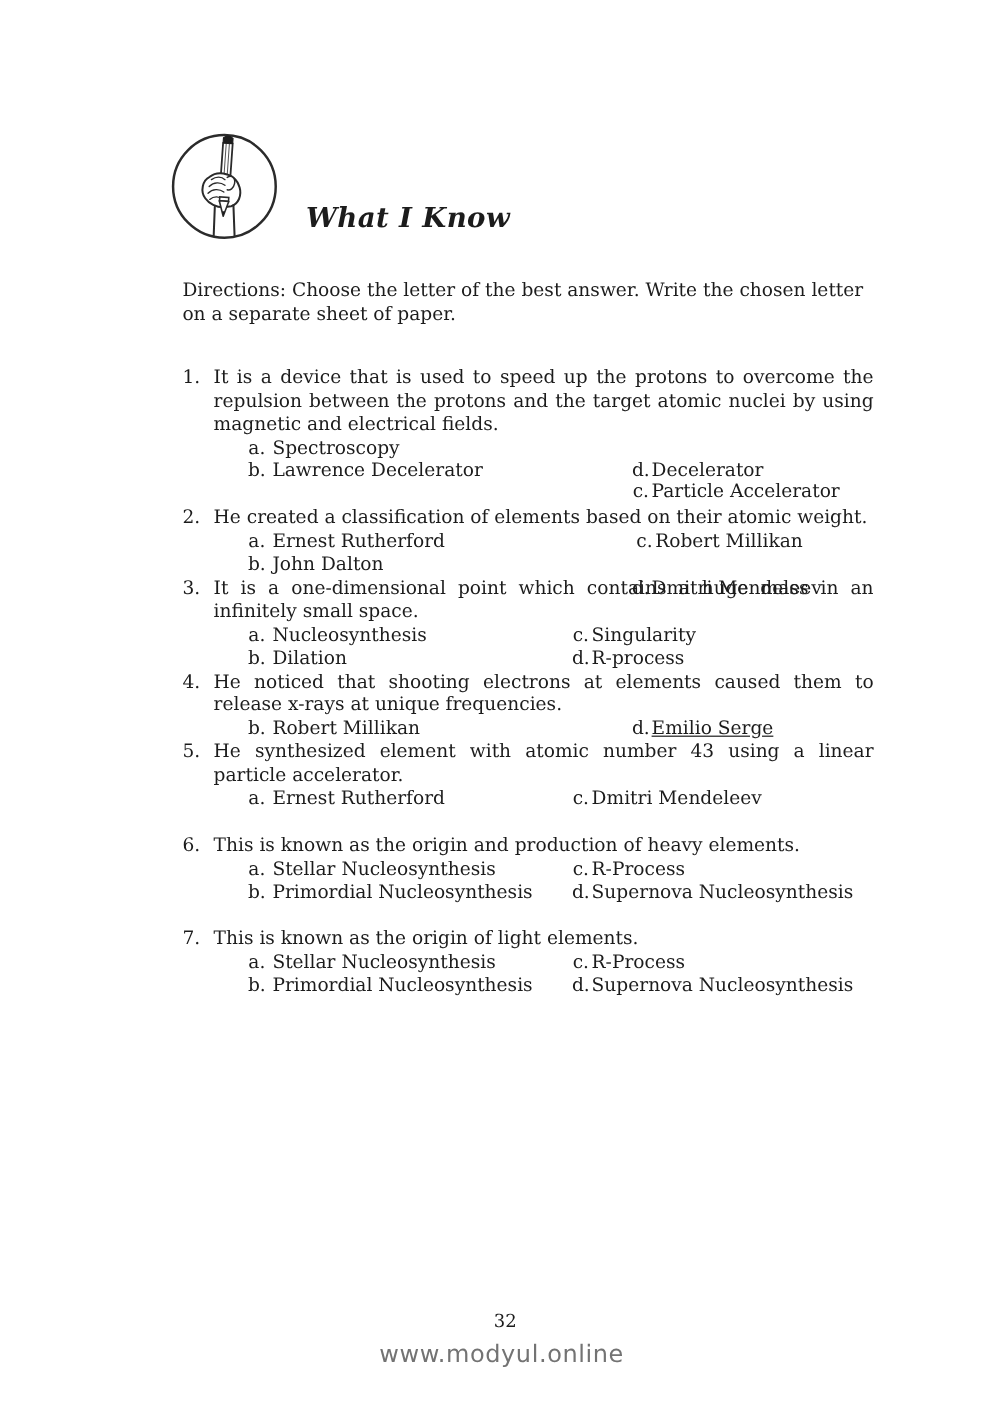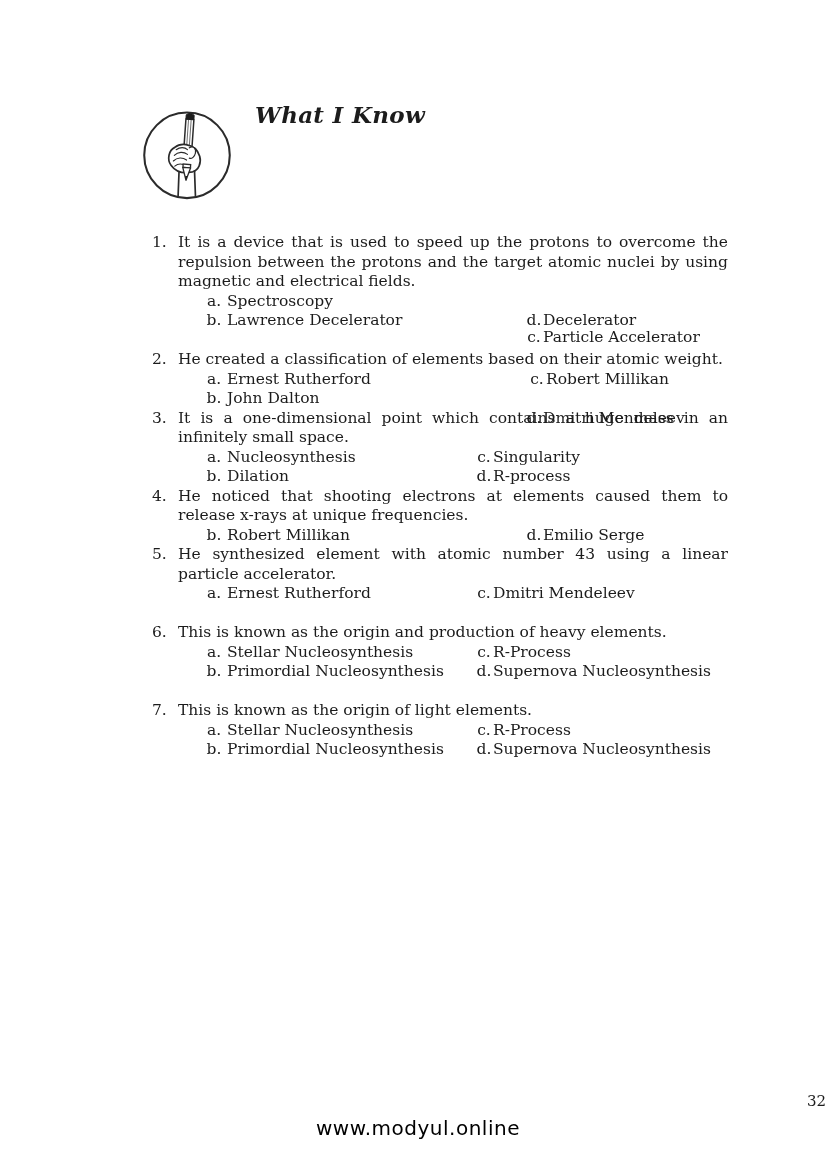--- a/index.html
+++ b/index.html
@@ -9,21 +9,21 @@
     font-family: "DejaVu Serif", "Liberation Serif", serif;
     color: #1c1c1c;
     position: relative;
     overflow: hidden;
   }
   .page { position: absolute; inset: 0; }
 
   
   .header {
     position: absolute; top: 106px; left: 140px;
-    display: flex; align-items: flex-start;
+    display: flex; align-items: flex-end;
   }
   .icon-circle { width: 94px; height: 94px; flex: 0 0 auto; }
   .page-title {
     margin: 0 0 0 21px;
     font-size: 23px; font-weight: bold; font-style: italic;
     letter-spacing: 0.3px;
     position: relative; top: -5px;
     white-space: nowrap;
   }
 
@@ -43,28 +43,28 @@
   .opt-row { position: relative; padding-left: 49px; }
   .opt { white-space: nowrap; text-align: center; }
   .opt-left .opt-label { display: inline-block; width: 26px; }
   .opt-right { position: absolute; top: 0; }
   .opt-right .opt-label { display: inline-block; width: 18px; }
 
   
   .footer-pagenum {
     position: absolute; top: 1092px; left: 0; right: 0;
     padding-left: 16px;
-    text-align: right; font-size: 15px;
+    text-align: center; font-size: 15px;
   }
   .footer-watermark {
     position: absolute; top: 1116px; left: 0; right: 0;
     padding-left: 10px;
     text-align: center; font-size: 20px;
     font-family: "DejaVu Sans", "Liberation Sans", sans-serif;
-    color: #000000;
+    color: #737373;
     letter-spacing: 0.5px;
   }
 </style>
 </head>
 <body>
 
 <div class="page">
 
   <div class="header">
     <div class="icon-circle">
@@ -95,20 +95,21 @@
         </g>
 
         <path d="M41.5 70.5 L40.5 96.5" fill="none" stroke="#2b2b2b" stroke-width="1.8" stroke-linecap="round"></path>
         <path d="M58 69 L59 96" fill="none" stroke="#2b2b2b" stroke-width="1.8" stroke-linecap="round"></path>
       </svg>
     </div>
     <h1 class="page-title">What I Know</h1>
   </div>
 
   <div class="content">
+    <p class="directions">Directions: Choose the letter of the best answer. Write the chosen letter on a separate sheet of paper.</p>
     <div id="question-list">
   <div class="question">
     <div class="q-head">
       <span class="q-num">1.</span>
       <span class="q-text">It is a device that is used to speed up the protons to overcome the repulsion between the protons and the target atomic nuclei by using magnetic and electrical fields.</span>
     </div>
     <div class="opt-row">
       <span class="opt opt-left"><span class="opt-label">a.</span><span class="opt-text">Spectroscopy</span></span>
       <span class="opt opt-right" style="left: 373px; margin-top: 36px;"><span class="opt-label">c.</span><span class="opt-text">Particle Accelerator</span></span>
     </div>
@@ -148,21 +149,21 @@
     </div>
   </div>
 
   <div class="question">
     <div class="q-head">
       <span class="q-num">4.</span>
       <span class="q-text">He noticed that shooting electrons at elements caused them to release x-rays at unique frequencies.</span>
     </div>
     <div class="opt-row">
       <span class="opt opt-left"><span class="opt-label">b.</span><span class="opt-text">Robert Millikan</span></span>
-      <span class="opt opt-right" style="left: 373px;"><span class="opt-label">d.</span><span class="opt-text">Emilio Serge</span></span>
+      <span class="opt opt-right" style="left: 373px; text-decoration: underline;"><span class="opt-label">d.</span><span class="opt-text">Emilio Serge</span></span>
     </div>
   </div>
 
   <div class="question">
     <div class="q-head">
       <span class="q-num">5.</span>
       <span class="q-text">He synthesized element with atomic number 43 using a linear particle accelerator.</span>
     </div>
     <div class="opt-row">
       <span class="opt opt-left"><span class="opt-label">a.</span><span class="opt-text">Ernest Rutherford</span></span>

